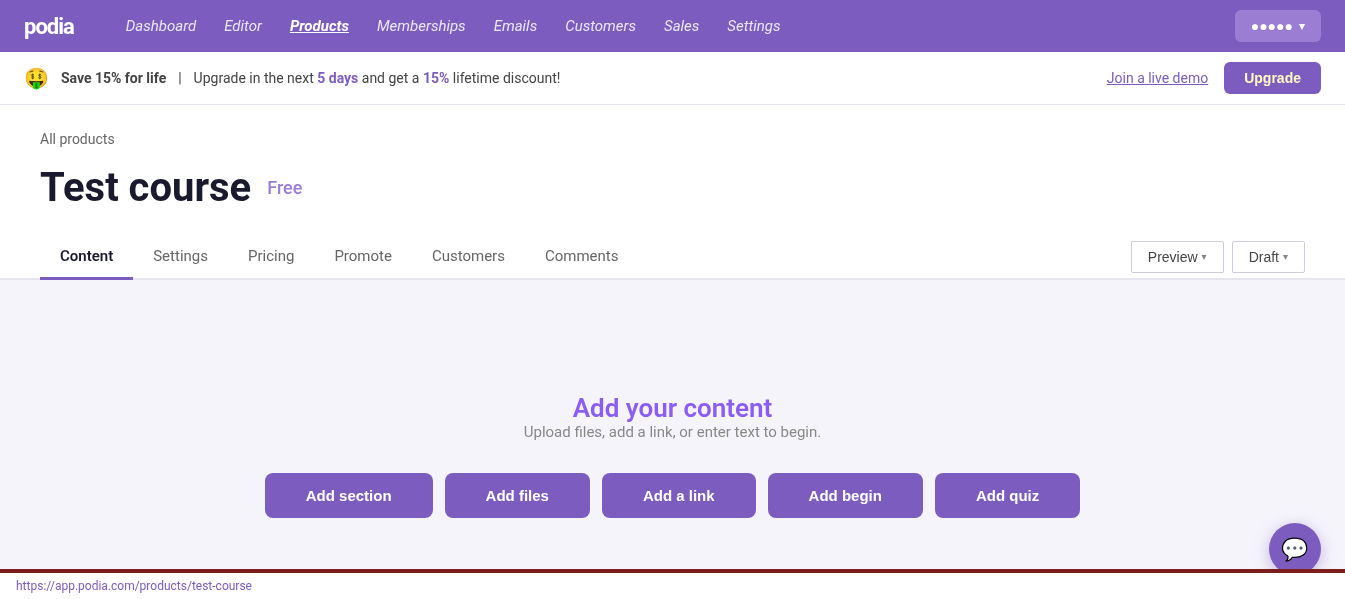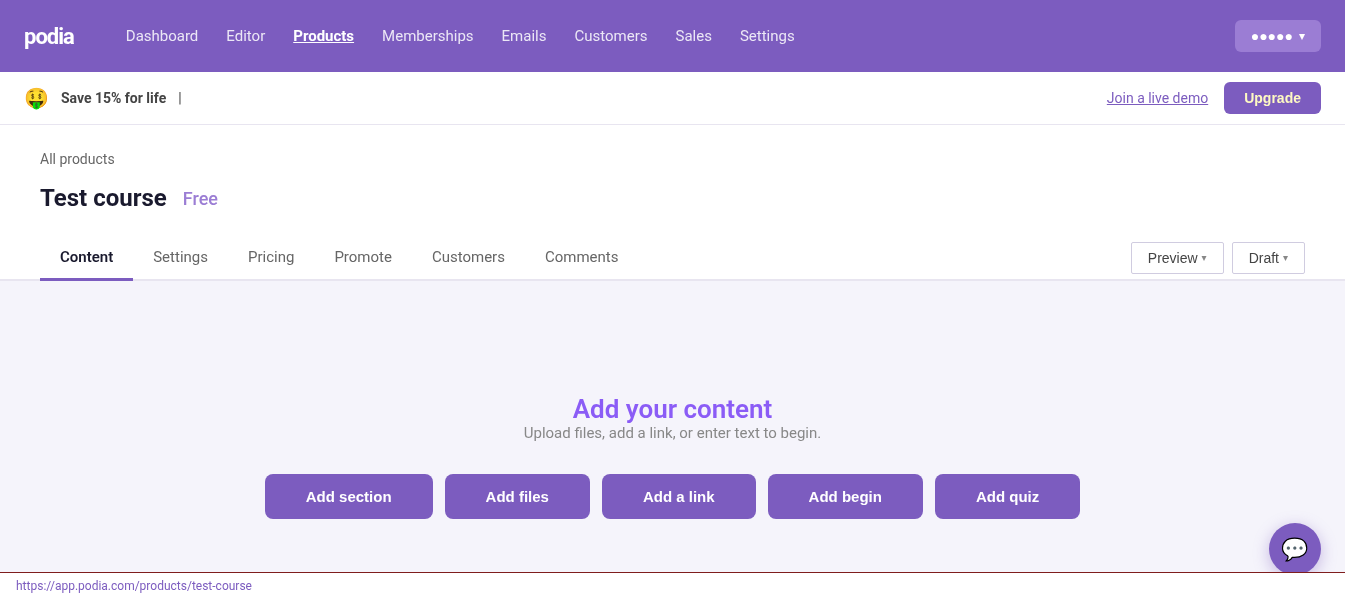--- a/index.html
+++ b/index.html
@@ -4,36 +4,37 @@
   <style>
     * { box-sizing: border-box; margin: 0; padding: 0; }
     body { font-family: -apple-system, BlinkMacSystemFont, 'Segoe UI', Roboto, sans-serif; background: #f5f4fb; }
 
     
     .navbar {
       background: #7c5cbf;
       display: flex;
       align-items: center;
       padding: 0 24px;
-      height: 72px;
+      height: 52px;
       gap: 8px;
     }
     .navbar-logo {
       color: #fff;
       font-size: 22px;
       font-weight: 700;
       letter-spacing: -1px;
       margin-right: 32px;
       text-decoration: none;
     }
     .navbar-links {
       display: flex;
       align-items: flex-start;
       gap: 4px;
       flex: 1;
+      font-style: italic;
     }
     .nav-link {
       color: rgba(255,255,255,0.85);
       text-decoration: none;
       padding: 6px 12px;
       font-size: 15px;
       border-radius: 4px;
       cursor: pointer;
     }
     .nav-link.active {
@@ -100,21 +101,21 @@
     }
 
     
     .page-title-area {
       padding: 8px 40px 24px;
       display: flex;
       align-items: center;
       gap: 16px;
     }
     .page-title {
-      font-size: 24px;
+      font-size: 40px;
       font-weight: 700;
       color: #1a1a2e;
     }
     .free-badge {
       font-size: 18px;
       color: #9b7dd4;
       font-weight: 500;
     }
 
     
@@ -221,21 +222,21 @@
       font-size: 22px;
     }
 
     
     .status-bar {
       position: fixed;
       bottom: 0;
       left: 0;
       right: 0;
       background: #fff;
-      border-top: 1px solid #7f1d1d;
+      border-top: 4px solid #7f1d1d;
       padding: 6px 16px;
       font-size: 12px;
       color: #7c5cbf;
     }
   </style>
 </head>
 <body>
 
 <nav class="navbar">
   <a class="navbar-logo" href="#">podia</a>
@@ -249,20 +250,27 @@
     <a class="nav-link" href="#">Sales</a>
     <a class="nav-link" href="#">Settings</a>
   </div>
   <button class="navbar-user">●●●●●</button>
 </nav>
 
 <div class="promo-banner">
   <span class="emoji">🤑</span>
   <span class="promo-bold">Save 15% for life</span>
   <span>|</span>
+  <span>
+    <span>Upgrade in the next</span>
+    <strong class="promo-highlight">5 days</strong>
+    <span>and get a</span>
+    <strong class="promo-highlight">15%</strong>
+    <span>lifetime discount!</span>
+  </span>
   <div class="promo-actions">
     <a class="promo-demo-link" href="#">Join a live demo</a>
     <button class="promo-upgrade-btn">Upgrade</button>
   </div>
 </div>
 
 <div class="main-container">
 
   <div class="breadcrumb-area">
     <a class="breadcrumb-link" href="#">All products</a>

